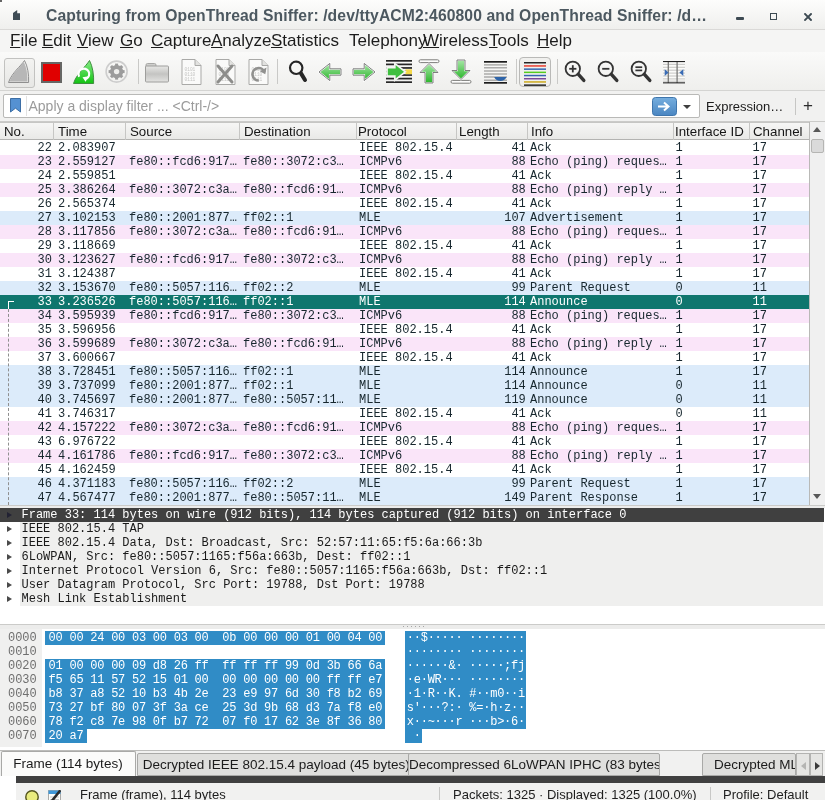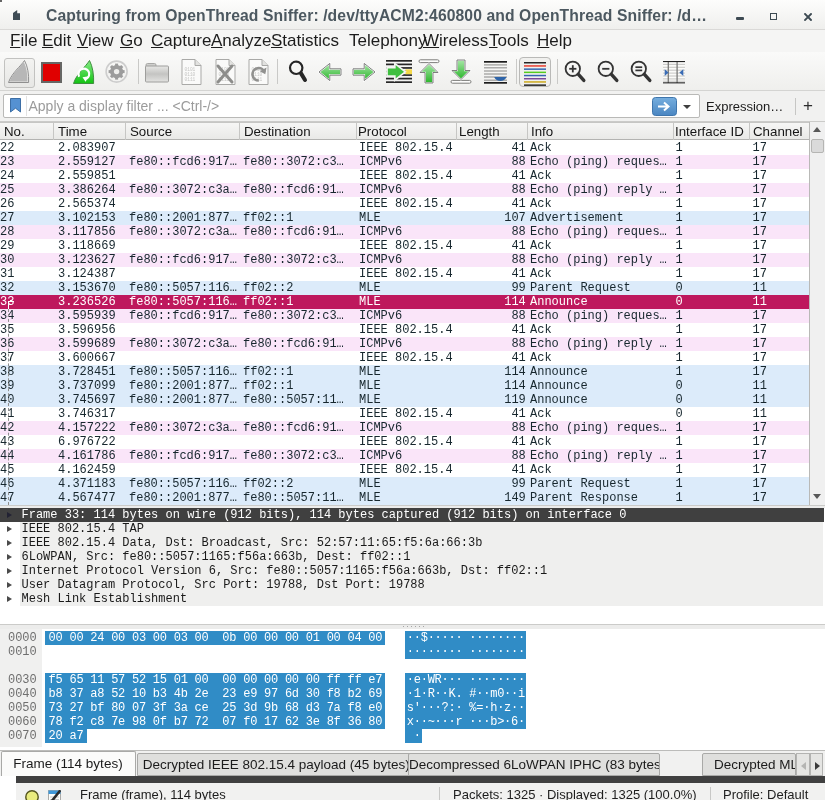--- a/index.html
+++ b/index.html
@@ -25,23 +25,23 @@
 
 #ph{left:0;top:122px;width:825px;height:18px;background:linear-gradient(#f6f6f5,#e9e9e7);border-top:1px solid #c6c6c4;border-bottom:1px solid #b3b3b1}
 #ph span{position:absolute;top:0;height:17px;line-height:17px;font-size:13.3px;color:#161616}
 #ph i{position:absolute;top:0;width:1px;height:17px;background:#c6c6c4}
 
 .row{position:absolute;left:0;width:809px;height:14px;line-height:14px}
 .row span{position:absolute;top:0;height:14px;font-family:"Liberation Mono",monospace;font-size:12px;color:#17272e;white-space:pre}
 .row.w{background:#fff}
 .row.p{background:#fae5f9}
 .row.b{background:#dcebfa}
-.row.s{background:#be185d}
+.row.s{background:#0f766e}
 .row.s span{color:#fff}
-.c1{left:0;width:52px;text-align:left}
+.c1{left:0;width:52px;text-align:right}
 .c2{left:58px}.c3{left:129px}.c4{left:243px}.c5{left:359px}
 .c6{left:450px;width:75.8px;text-align:right}
 .c7{left:530px}.c8{left:675.5px}.c9{left:752.5px}
 
 #sb{left:809px;top:122px;width:16px;height:383px;background:#f0f0f0;border-left:1px solid #b9b9b7}
 .sbtn{position:absolute;left:0;width:16px;height:16px;background:#f0f0f0}
 .tri-u{width:0;height:0;border-left:4px solid transparent;border-right:4px solid transparent;border-bottom:5px solid #585858;position:absolute;left:3px}
 .tri-d{width:0;height:0;border-left:4px solid transparent;border-right:4px solid transparent;border-top:5px solid #585858;position:absolute;left:3px}
 #thumb{position:absolute;left:1px;width:13px;height:14px;background:#dadada;border:1px solid #b5b5b3;border-radius:2px}
 
@@ -648,20 +648,21 @@
       <span class="txt">Mesh Link Establishment</span>
     </div>
 </div>
 <div class="a split" style="top:623.5px;height:5.5px">
     <div class="dots" style="left:402px;top:-4px;font-size:9px;letter-spacing:1px">······</div>
   </div>
 <div class="a" id="hex">
     <div class="a" id="hexoff"></div>
 <div class="hl" style="top:1.5px"><span class="off">0000</span><span class="hx">00 00 24 00 03 00 03 00  0b 00 00 00 01 00 04 00</span><span class="as">··$····· ········</span></div>
 <div class="hl" style="top:15.5px"><span class="off">0010</span><span class="as">········ ········</span></div>
+<div class="hl" style="top:29.5px"><span class="off">0020</span><span class="hx">01 00 00 00 09 d8 26 ff  ff ff ff 99 0d 3b 66 6a</span><span class="as">······&amp;· ·····;fj</span></div>
 <div class="hl" style="top:43.5px"><span class="off">0030</span><span class="hx">f5 65 11 57 52 15 01 00  00 00 00 00 00 ff ff e7</span><span class="as">·e·WR··· ········</span></div>
 <div class="hl" style="top:57.5px"><span class="off">0040</span><span class="hx">b8 37 a8 52 10 b3 4b 2e  23 e9 97 6d 30 f8 b2 69</span><span class="as">·1·R··K. #··m0··i</span></div>
 <div class="hl" style="top:71.5px"><span class="off">0050</span><span class="hx">73 27 bf 80 07 3f 3a ce  25 3d 9b 68 d3 7a f8 e0</span><span class="as">s'···?:· %=·h·z··</span></div>
 <div class="hl" style="top:85.5px"><span class="off">0060</span><span class="hx">78 f2 c8 7e 98 0f b7 72  07 f0 17 62 3e 8f 36 80</span><span class="as">x··~···r ···b&gt;·6·</span></div>
 <div class="hl" style="top:99.5px"><span class="off">0070</span><span class="hx">20 a7</span><span class="as"> ·</span></div>
 </div>
 <div class="a" id="tabs">
     <div class="tab on" style="left:0.5px;width:135px">Frame (114 bytes)</div>
     <div class="tab off" style="left:136.5px;width:279.5px">Decrypted IEEE 802.15.4 payload (45 bytes)</div>
     <div class="tab off" style="left:408px;width:252px">Decompressed 6LoWPAN IPHC (83 bytes)</div>

